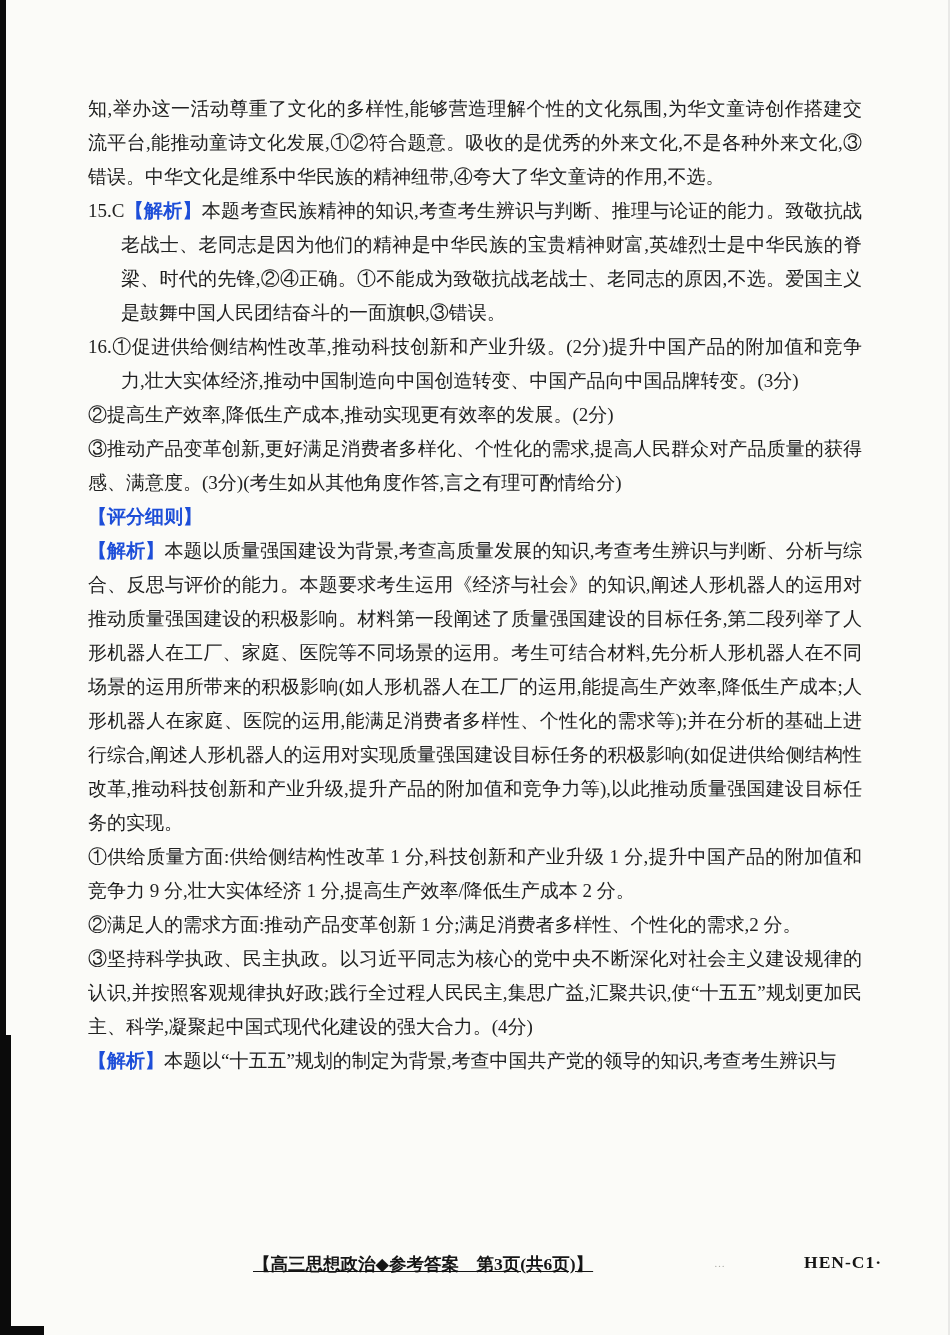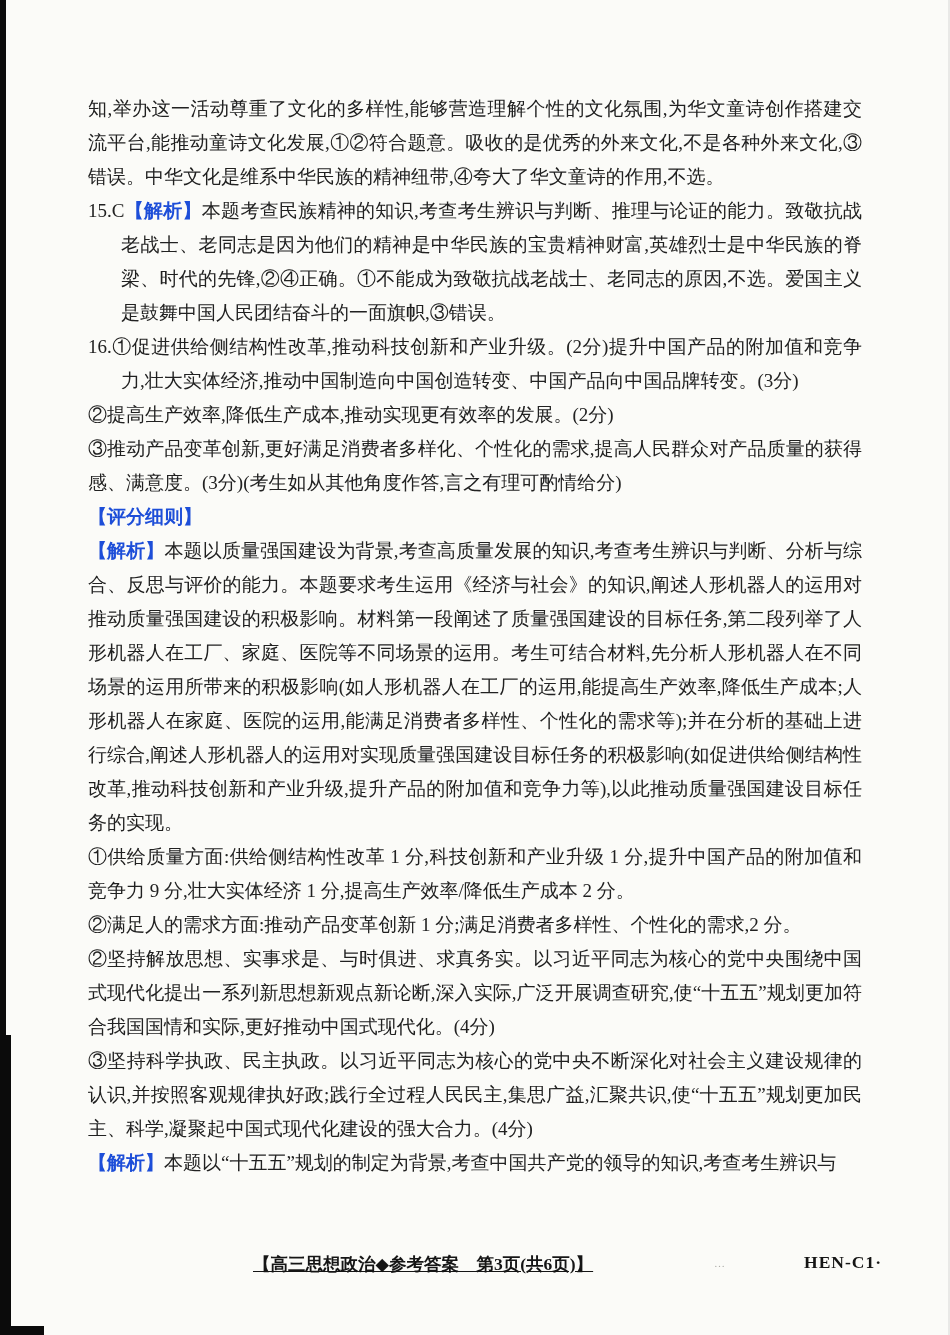--- a/index.html
+++ b/index.html
@@ -76,21 +76,20 @@
 
     <p><strong>【评分细则】</strong></p>
 
     <p><strong>【解析】</strong><span>本题以质量强国建设为背景,考查高质量发展的知识,考查考生辨识与判断、分析与综合、反思与评价的能力。本题要求考生运用《经济与社会》的知识,阐述人形机器人的运用对推动质量强国建设的积极影响。材料第一段阐述了质量强国建设的目标任务,第二段列举了人形机器人在工厂、家庭、医院等不同场景的运用。考生可结合材料,先分析人形机器人在不同场景的运用所带来的积极影响(如人形机器人在工厂的运用,能提高生产效率,降低生产成本;人形机器人在家庭、医院的运用,能满足消费者多样性、个性化的需求等);并在分析的基础上进行综合,阐述人形机器人的运用对实现质量强国建设目标任务的积极影响(如促进供给侧结构性改革,推动科技创新和产业升级,提升产品的附加值和竞争力等),以此推动质量强国建设目标任务的实现。</span></p>
 
     <p class="ind">①供给质量方面:供给侧结构性改革 1 分,科技创新和产业升级 1 分,提升中国产品的附加值和竞争力 9 分,壮大实体经济 1 分,提高生产效率/降低生产成本 2 分。</p>
 
     <p class="ind">②满足人的需求方面:推动产品变革创新 1 分;满足消费者多样性、个性化的需求,2 分。</p>
 
 
-    <p class="ind">②坚持解放思想、实事求是、与时俱进、求真务实。以习近平同志为核心的党中央围绕中国式现代化提出一系列新思想新观点新论断,深入实际,广泛开展调查研究,使“十五五”规划更加符合我国国情和实际,更好推动中国式现代化。(4分)</p>
 
     <p class="ind">③坚持科学执政、民主执政。以习近平同志为核心的党中央不断深化对社会主义建设规律的认识,并按照客观规律执好政;践行全过程人民民主,集思广益,汇聚共识,使“十五五”规划更加民主、科学,凝聚起中国式现代化建设的强大合力。(4分)</p>
 
     <p><strong>【解析】</strong><span>本题以“十五五”规划的制定为背景,考查中国共产党的领导的知识,考查考生辨识与</span></p>
 
   </div>
 
   <div class="footer">
     <span class="footer-center">【高三思想政治◆参考答案　第3页(共6页)】</span>
     <span class="footer-dots">…</span>

